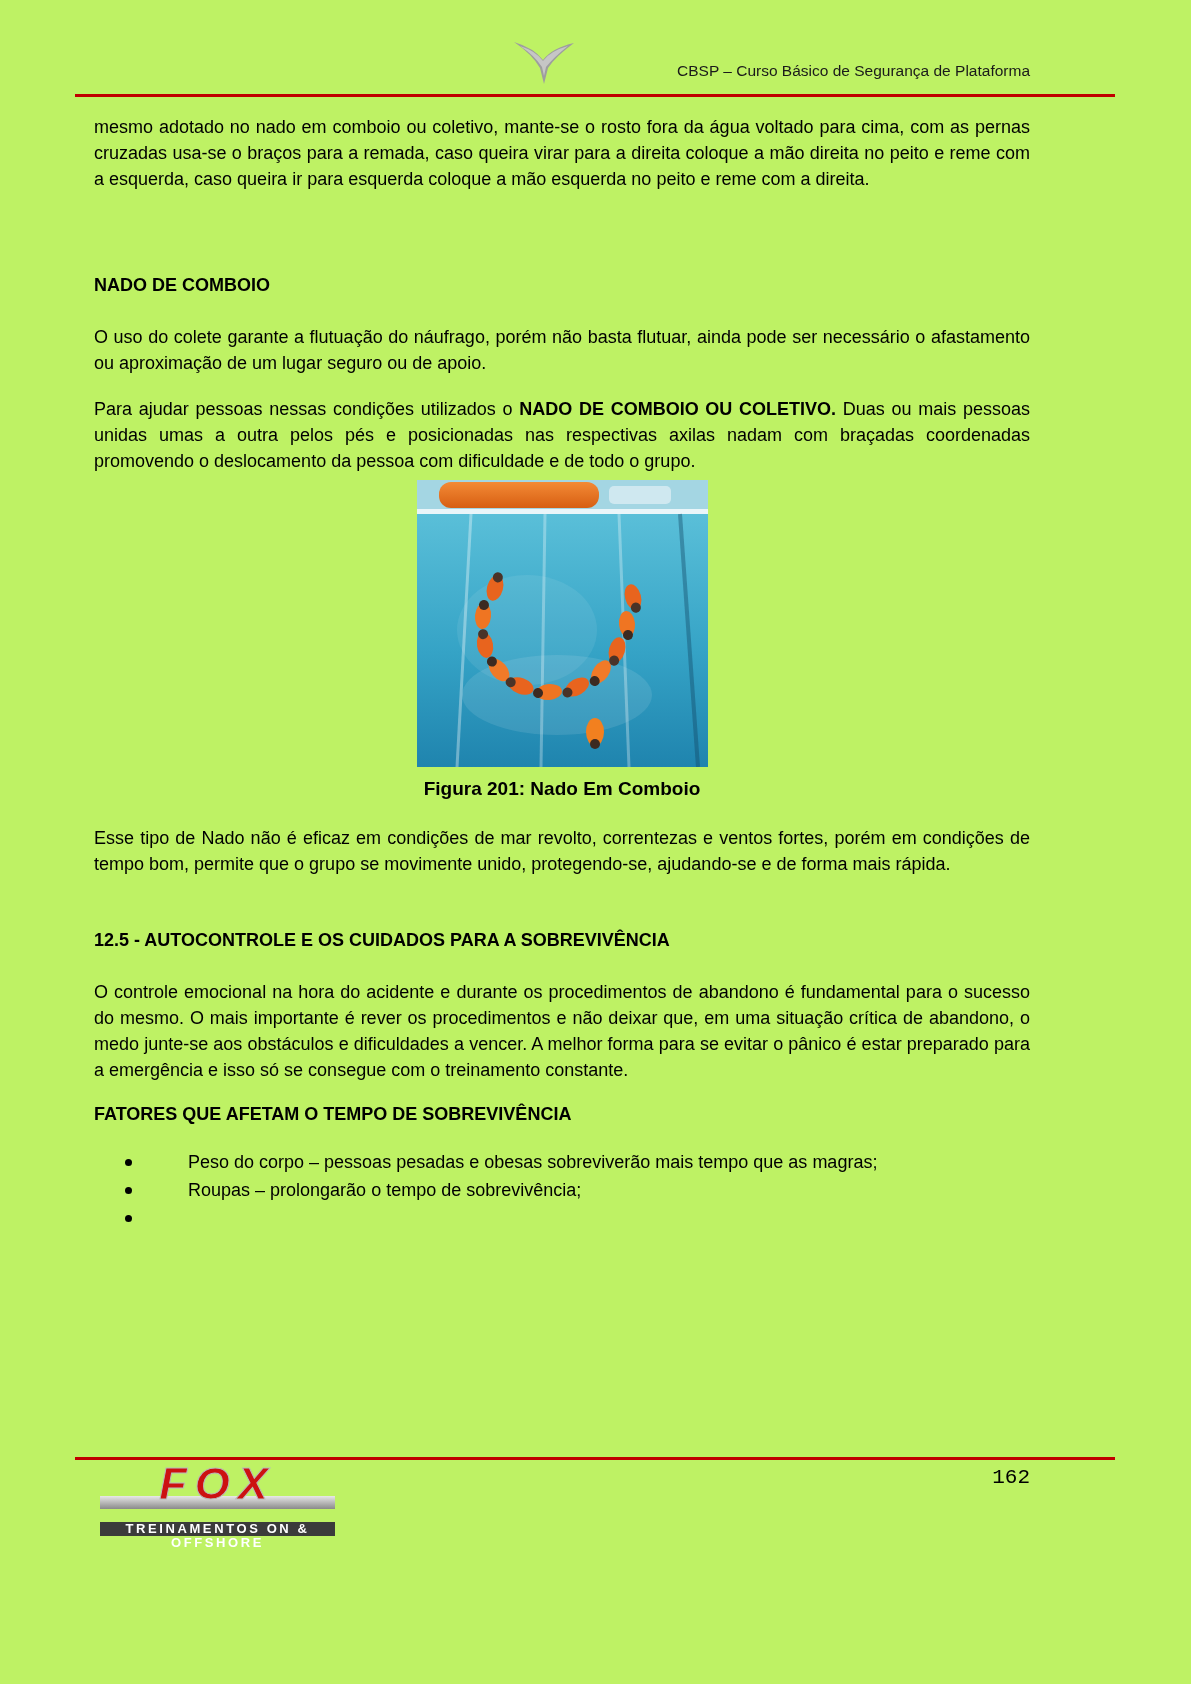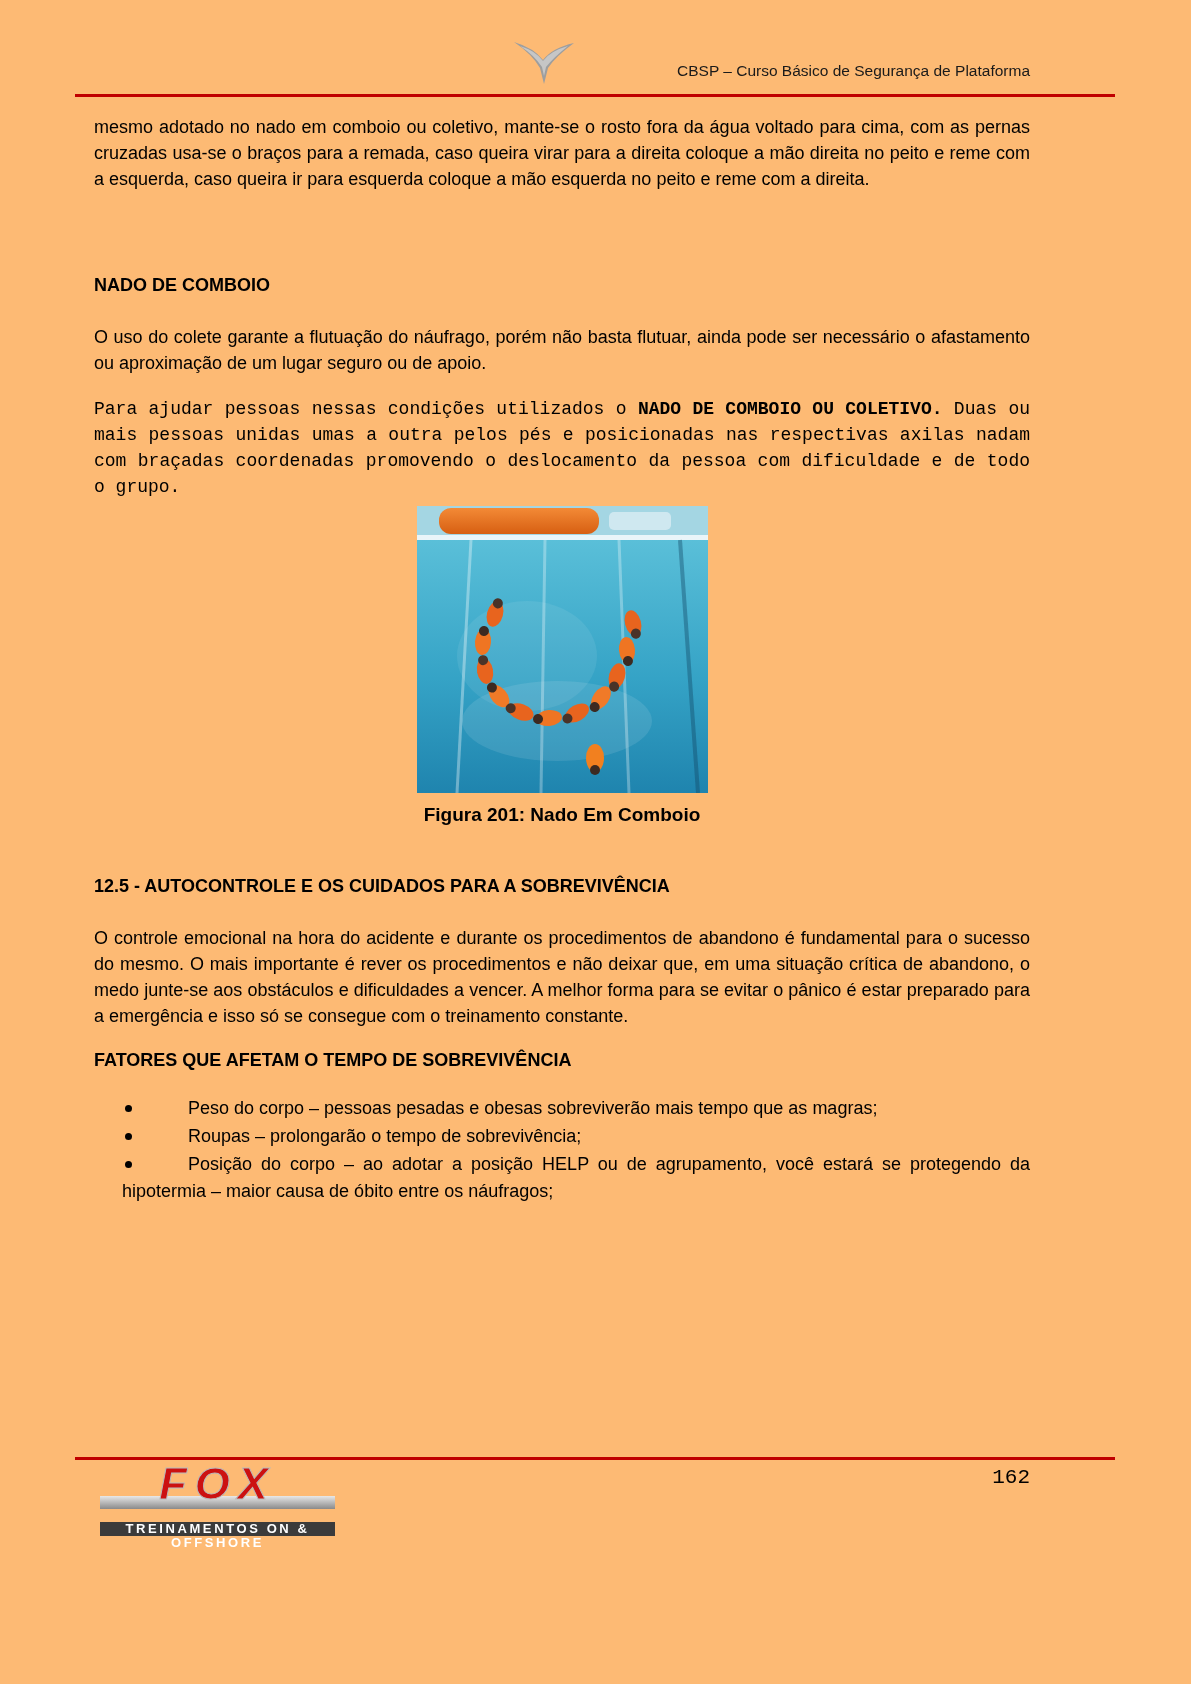--- a/index.html
+++ b/index.html
@@ -1,21 +1,21 @@
 <!DOCTYPE html>
 <html><head>
 <meta charset="utf-8">
 <style>
   * { margin:0; padding:0; box-sizing:border-box; }
   html,body { background:#ffffff; }
   .page {
     position:relative;
     width:1191px;
     height:1684px;
-    background:#fdba74;
+    background:#bef264;
     font-family:"Liberation Sans", sans-serif;
     color:#000;
     overflow:hidden;
   }
 
   
   .header-rule {
     position:absolute; top:94px; left:75px; width:1040px;
     border-top:3px solid #C00000;
   }
@@ -28,21 +28,21 @@
   
   .content {
     position:absolute; top:114px; left:94px; width:936px;
     font-size:18px; line-height:26px;
   }
   .para { text-align:justify; }
   .h-section { font-weight:bold; font-size:18px; }
   .m-top-intro   { margin-top:0; }
   .m-top-h1      { margin-top:80px; }
   .m-top-p2      { margin-top:26px; }
-  .m-top-p3      { margin-top:20px;font-family:Liberation Mono, monospace; }
+  .m-top-p3      { margin-top:20px; }
   .m-top-p4      { margin-top:28px; }
   .m-top-h2      { margin-top:50px; }
   .m-top-p5      { margin-top:26px; }
   .m-top-h3      { margin-top:18px; }
   .m-top-list    { margin-top:22px;margin-left:28px; }
 
   
   .figure { margin:6px auto 0; width:291px; }
   .figure svg { display:block; }
   .figure-caption {
@@ -202,39 +202,39 @@
 
           <g transform="translate(178,252) rotate(90)">
               <ellipse rx="14" ry="9" fill="#f2801f"></ellipse>
               <circle cx="12" r="5" fill="#3c2a21"></circle>
             </g>
         </g>
       </svg>
       <figcaption class="figure-caption">Figura 201: Nado Em Comboio</figcaption>
     </figure>
 
+    <p class="para m-top-p4">Esse tipo de Nado não é eficaz em condições de mar revolto, correntezas e ventos fortes, porém em condições de tempo bom, permite que o grupo se movimente unido, protegendo-se, ajudando-se e de forma mais rápida.</p>
 
     <h2 class="h-section m-top-h2">12.5 - AUTOCONTROLE E OS CUIDADOS PARA A SOBREVIVÊNCIA</h2>
 
     <p class="para m-top-p5">O controle emocional na hora do acidente e durante os procedimentos de abandono é fundamental para o sucesso do mesmo. O mais importante é rever os procedimentos e não deixar que, em uma situação crítica de abandono, o medo junte-se aos obstáculos e dificuldades a vencer. A melhor forma para se evitar o pânico é estar preparado para a emergência e isso só se consegue com o treinamento constante.</p>
 
     <h2 class="h-section m-top-h3">FATORES QUE AFETAM O TEMPO DE SOBREVIVÊNCIA</h2>
 
     <div class="m-top-list">
       <div class="bullet-item">
         <span class="bullet-dot"></span>
         <span>Peso do corpo – pessoas pesadas e obesas sobreviverão mais tempo que as magras;</span>
       </div>
       <div class="bullet-item">
         <span class="bullet-dot"></span>
         <span>Roupas – prolongarão o tempo de sobrevivência;</span>
       </div>
       <div class="bullet-item">
         <span class="bullet-dot"></span>
-        <span>Posição do corpo – ao adotar a posição HELP ou de agrupamento, você estará se protegendo da hipotermia – maior causa de óbito entre os náufragos;</span>
       </div>
     </div>
 
   </div>
 
   <div class="footer-rule"></div>
   <div class="page-number">162</div>
 
   <div class="fox-logo">
     <div class="fox-logo-bar"></div>

